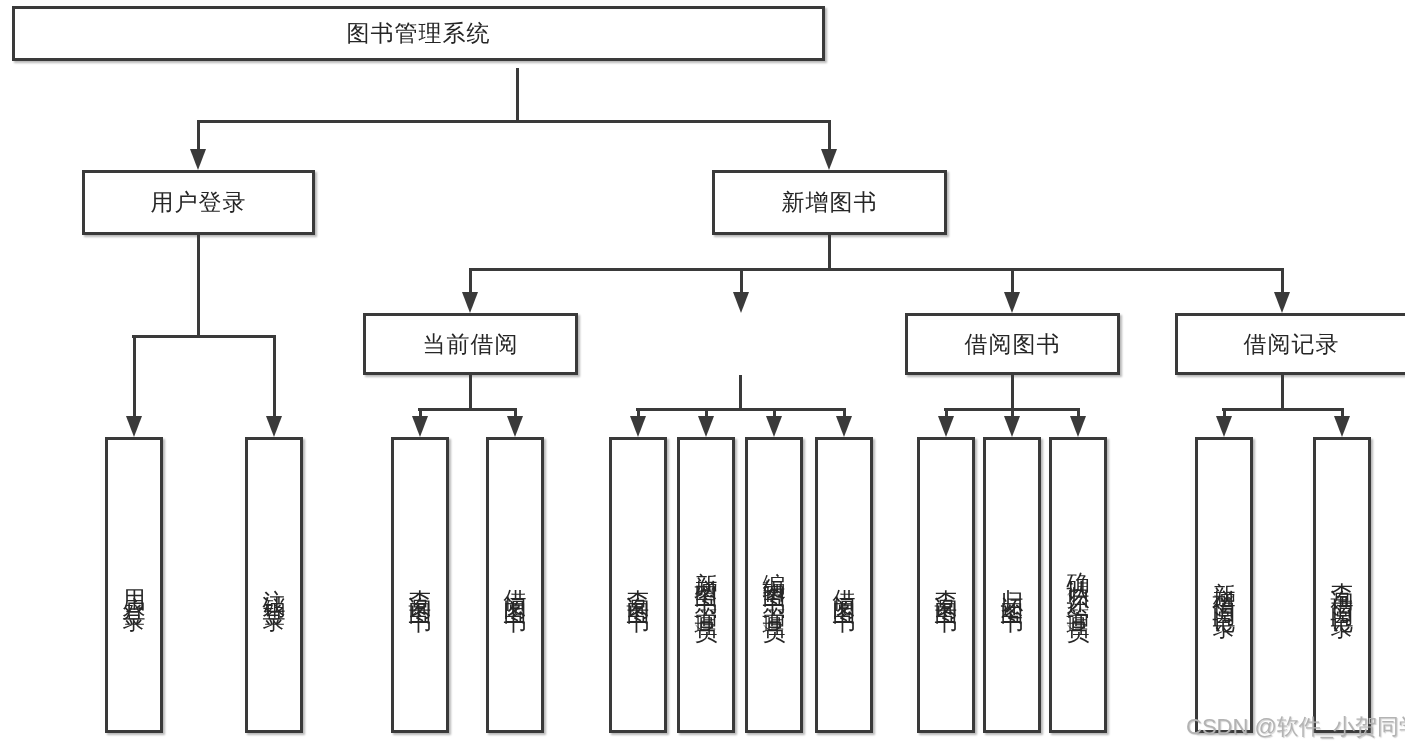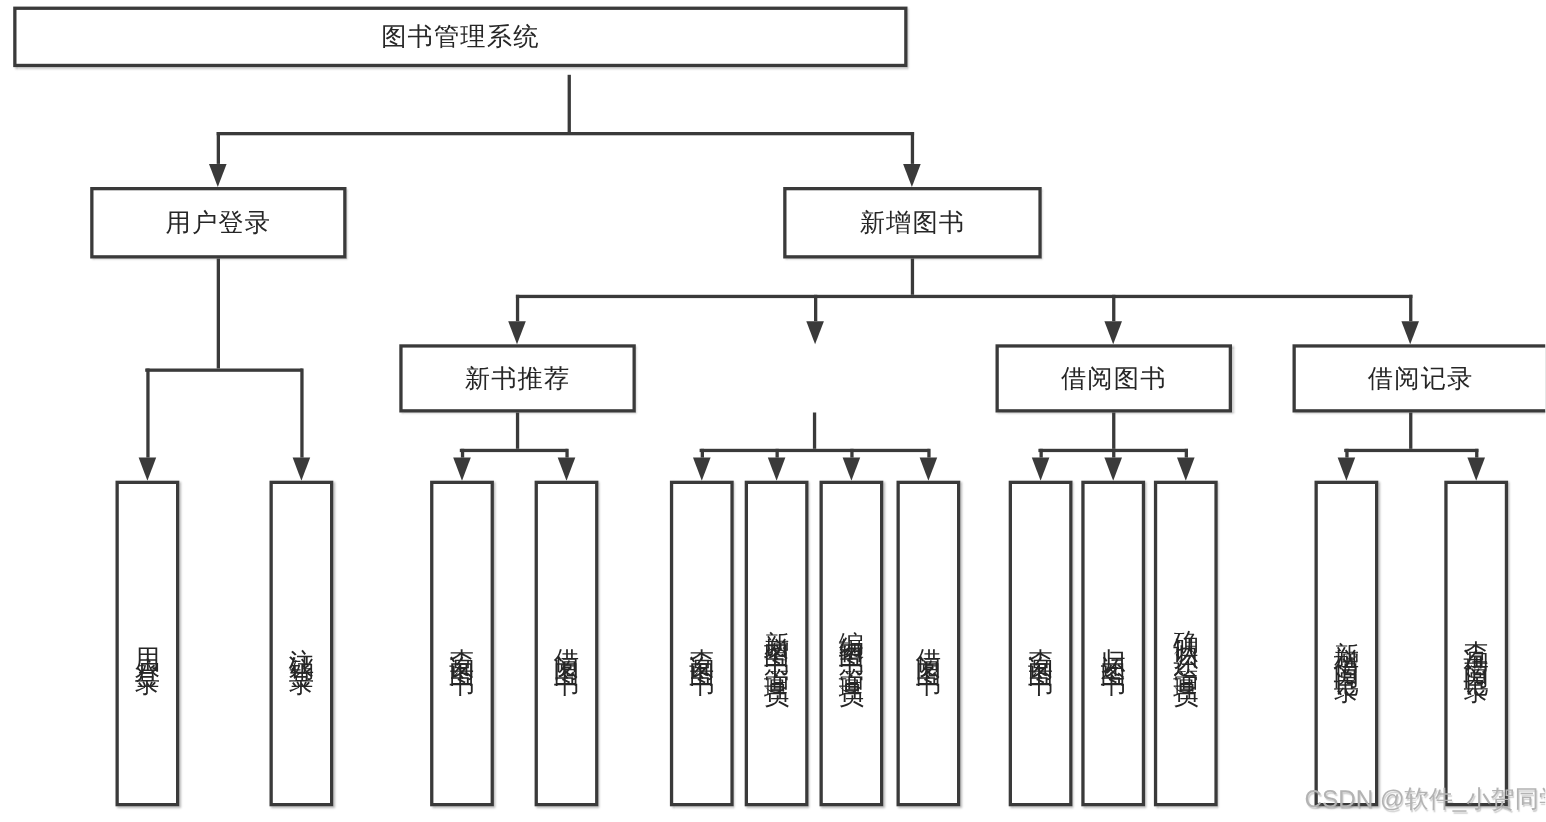--- a/index.html
+++ b/index.html
@@ -115,21 +115,21 @@
   <div class="arrow" style="left:1004px;top:268px;height:45px">
       <div class="stem"></div>
       <div class="head"></div>
     </div>
   <div class="arrow" style="left:1274px;top:268px;height:45px">
       <div class="stem"></div>
       <div class="head"></div>
     </div>
 
   <div class="box lvl3" style="left:363px;width:215px">
-    <span>新书推荐</span>
+    <span>当前借阅</span>
   </div>
   <div class="box lvl3" style="left:905px;width:215px">
     <span>借阅图书</span>
   </div>
   <div class="box lvl3" style="left:1175px;width:233px">
     <span>借阅记录</span>
   </div>
 
   <div class="vline" style="left:469px;top:375px;height:33px"></div>
   <div class="hline" style="left:418px;top:408px;width:98px"></div>

